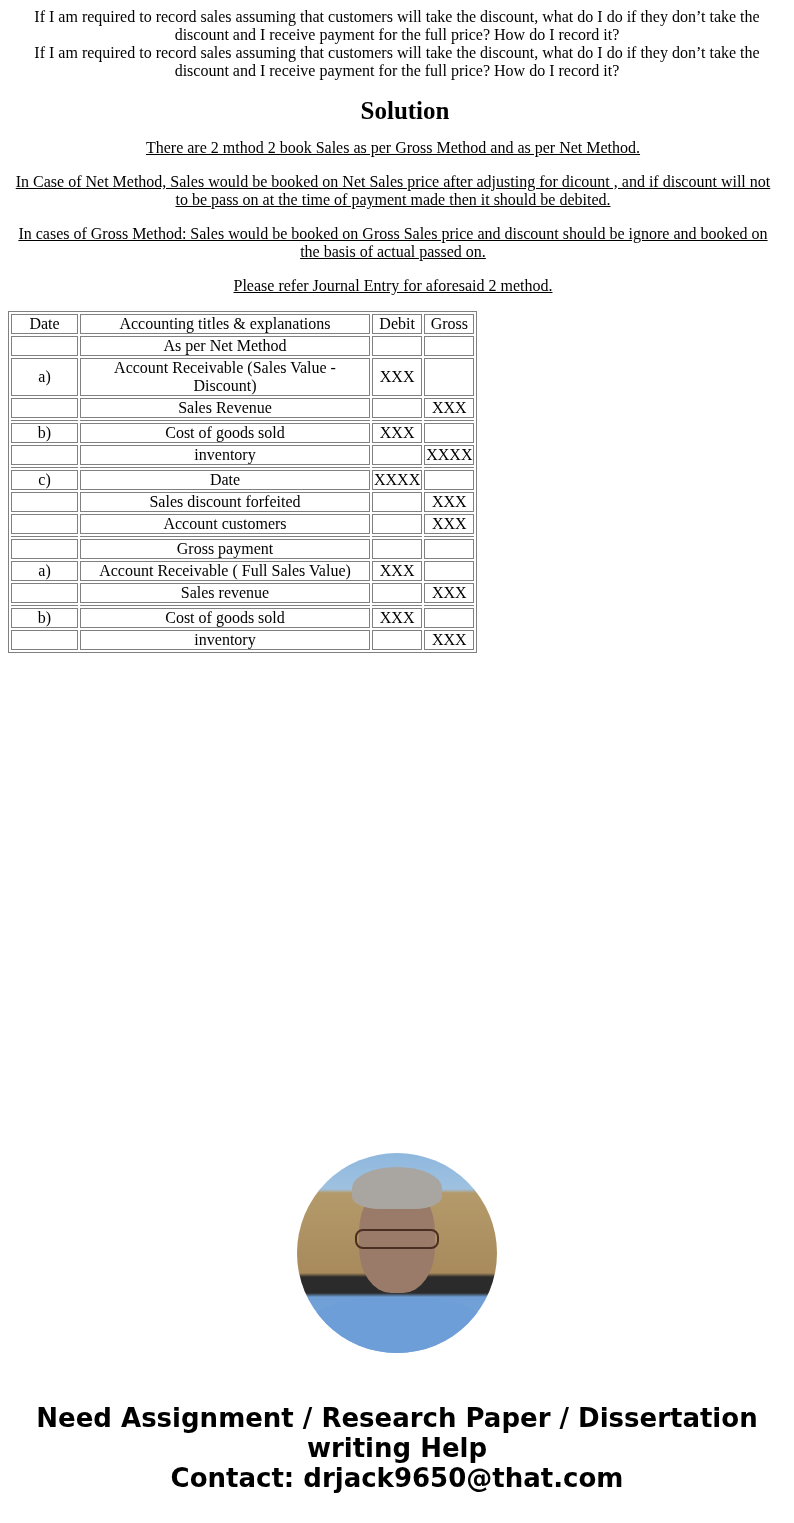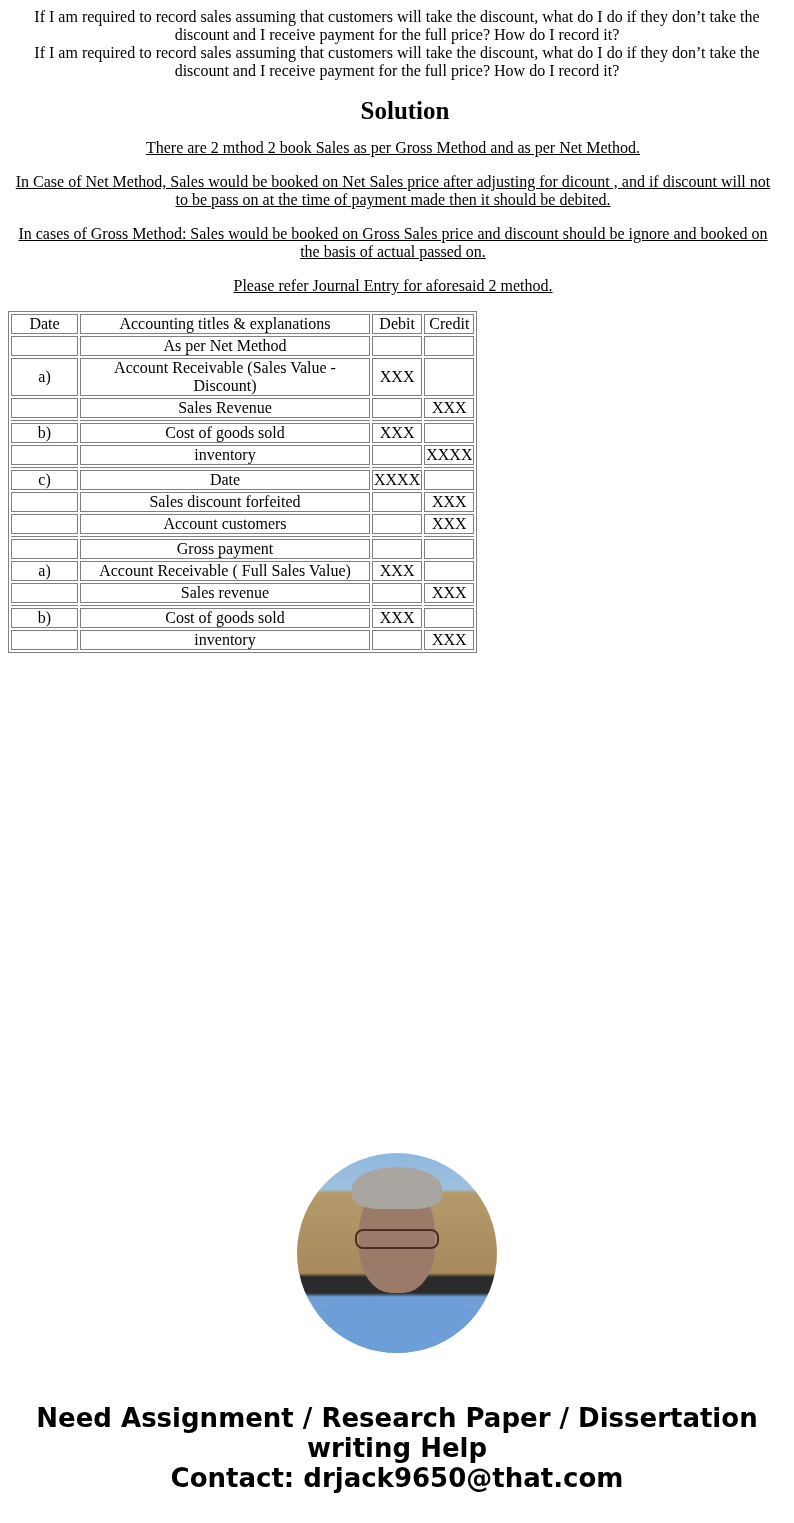--- a/index.html
+++ b/index.html
@@ -97,21 +97,21 @@
   <p class="para">In Case of Net Method, Sales would be booked on Net Sales price after adjusting for dicount , and if discount will not to be pass on at the time of payment made then it should be debited.</p>
   <p class="para">In cases of Gross Method: Sales would be booked on Gross Sales price and discount should be ignore and booked on the basis of actual passed on.</p>
   <p class="para">Please refer Journal Entry for aforesaid 2 method.</p>
 
   <table class="journal">
     <tbody>
         <tr>
       <td class="c-date">Date</td>
       <td class="c-acct">Accounting titles &amp; explanations</td>
       <td class="c-debit">Debit</td>
-      <td class="c-credit">Credit</td>
+      <td class="c-credit">Gross</td>
     </tr>
     <tr>
       <td></td>
       <td>As per Net Method</td>
       <td></td>
       <td></td>
     </tr>
     <tr>
       <td>a)</td>
       <td>Account Receivable (Sales Value - Discount)</td>

